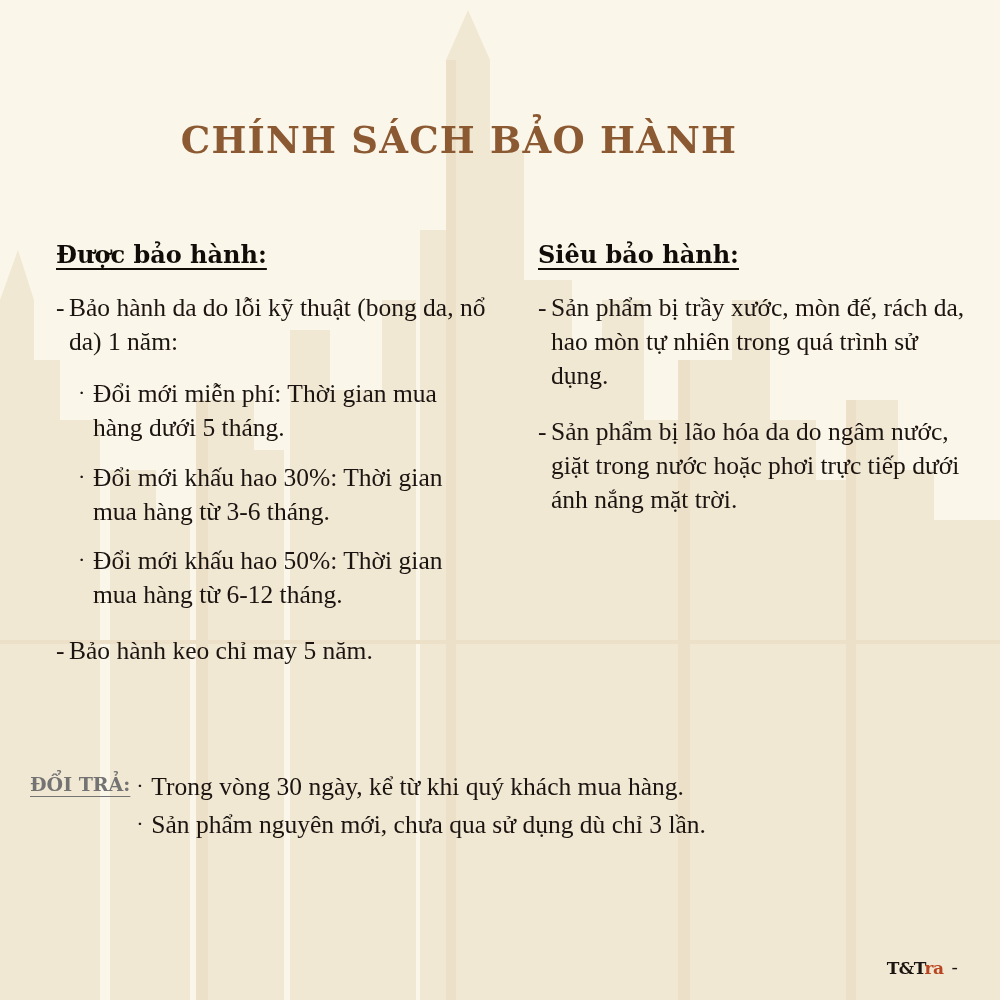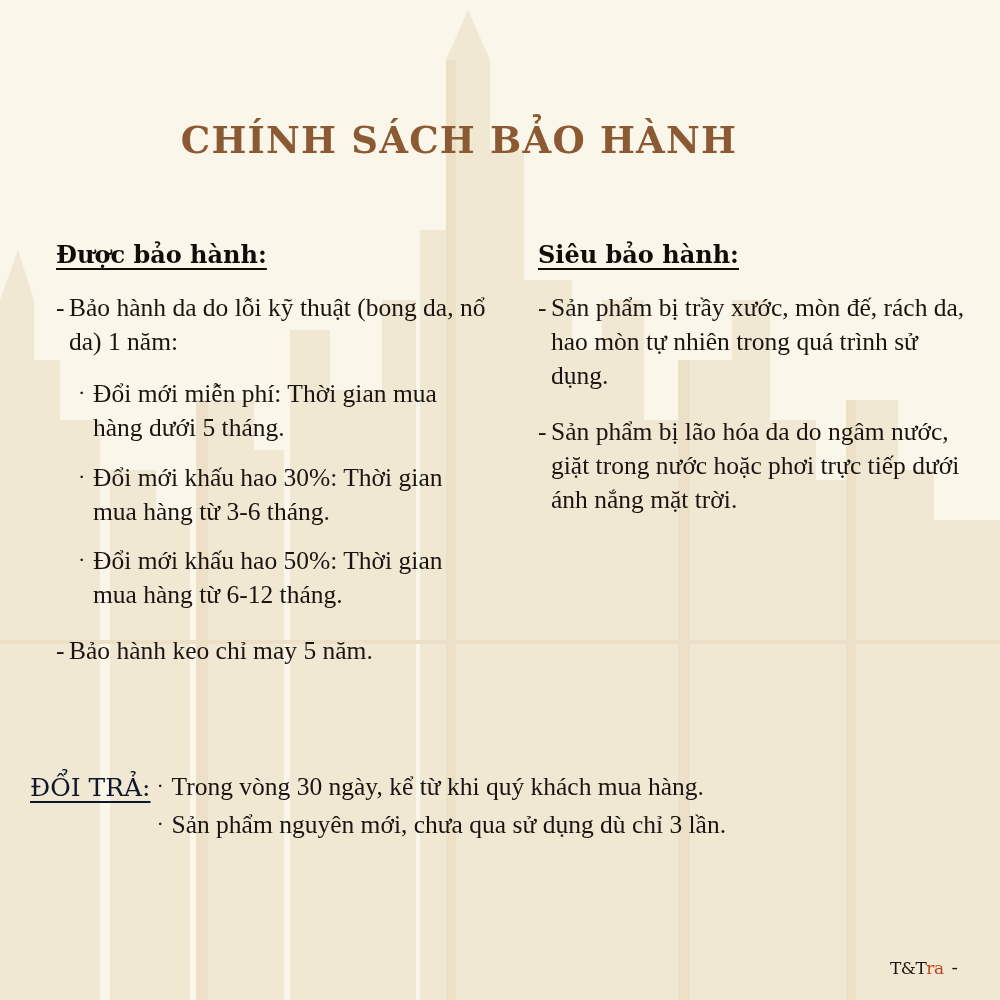--- a/index.html
+++ b/index.html
@@ -121,23 +121,23 @@
   .return-block {
     position: absolute;
     top: 770px;
     left: 30px;
     width: 950px;
     display: flex;
     align-items: flex-start;
   }
   .return-label {
     font-family: "DejaVu Serif", serif;
-    font-weight: normal;
-    font-size: 25px;
-    color: #0f172a;
+    font-weight: bold;
+    font-size: 19px;
+    color: #737373;
     text-decoration: underline;
     text-underline-offset: 5px;
     white-space: nowrap;
     padding-top: 3px;
   }
   .return-lines {
     margin-left: 6px;
   }
   .return-lines .bullet-row {
     font-size: 25.5px;
@@ -149,21 +149,21 @@
     position: absolute;
     bottom: 22px;
     right: 36px;
     display: flex;
     align-items: baseline;
     font-family: "DejaVu Serif", serif;
     font-size: 19px;
     color: #1c1410;
   }
   .brand-mark {
-    font-weight: normal;
+    font-weight: bold;
     letter-spacing: -0.5px;
     font-size: 17px;
     position: relative;
     padding-right: 2px;
   }
   .brand-mark .accent {
     color: #b8451f;
   }
   .footer-sep {
     margin: 0 6px;

